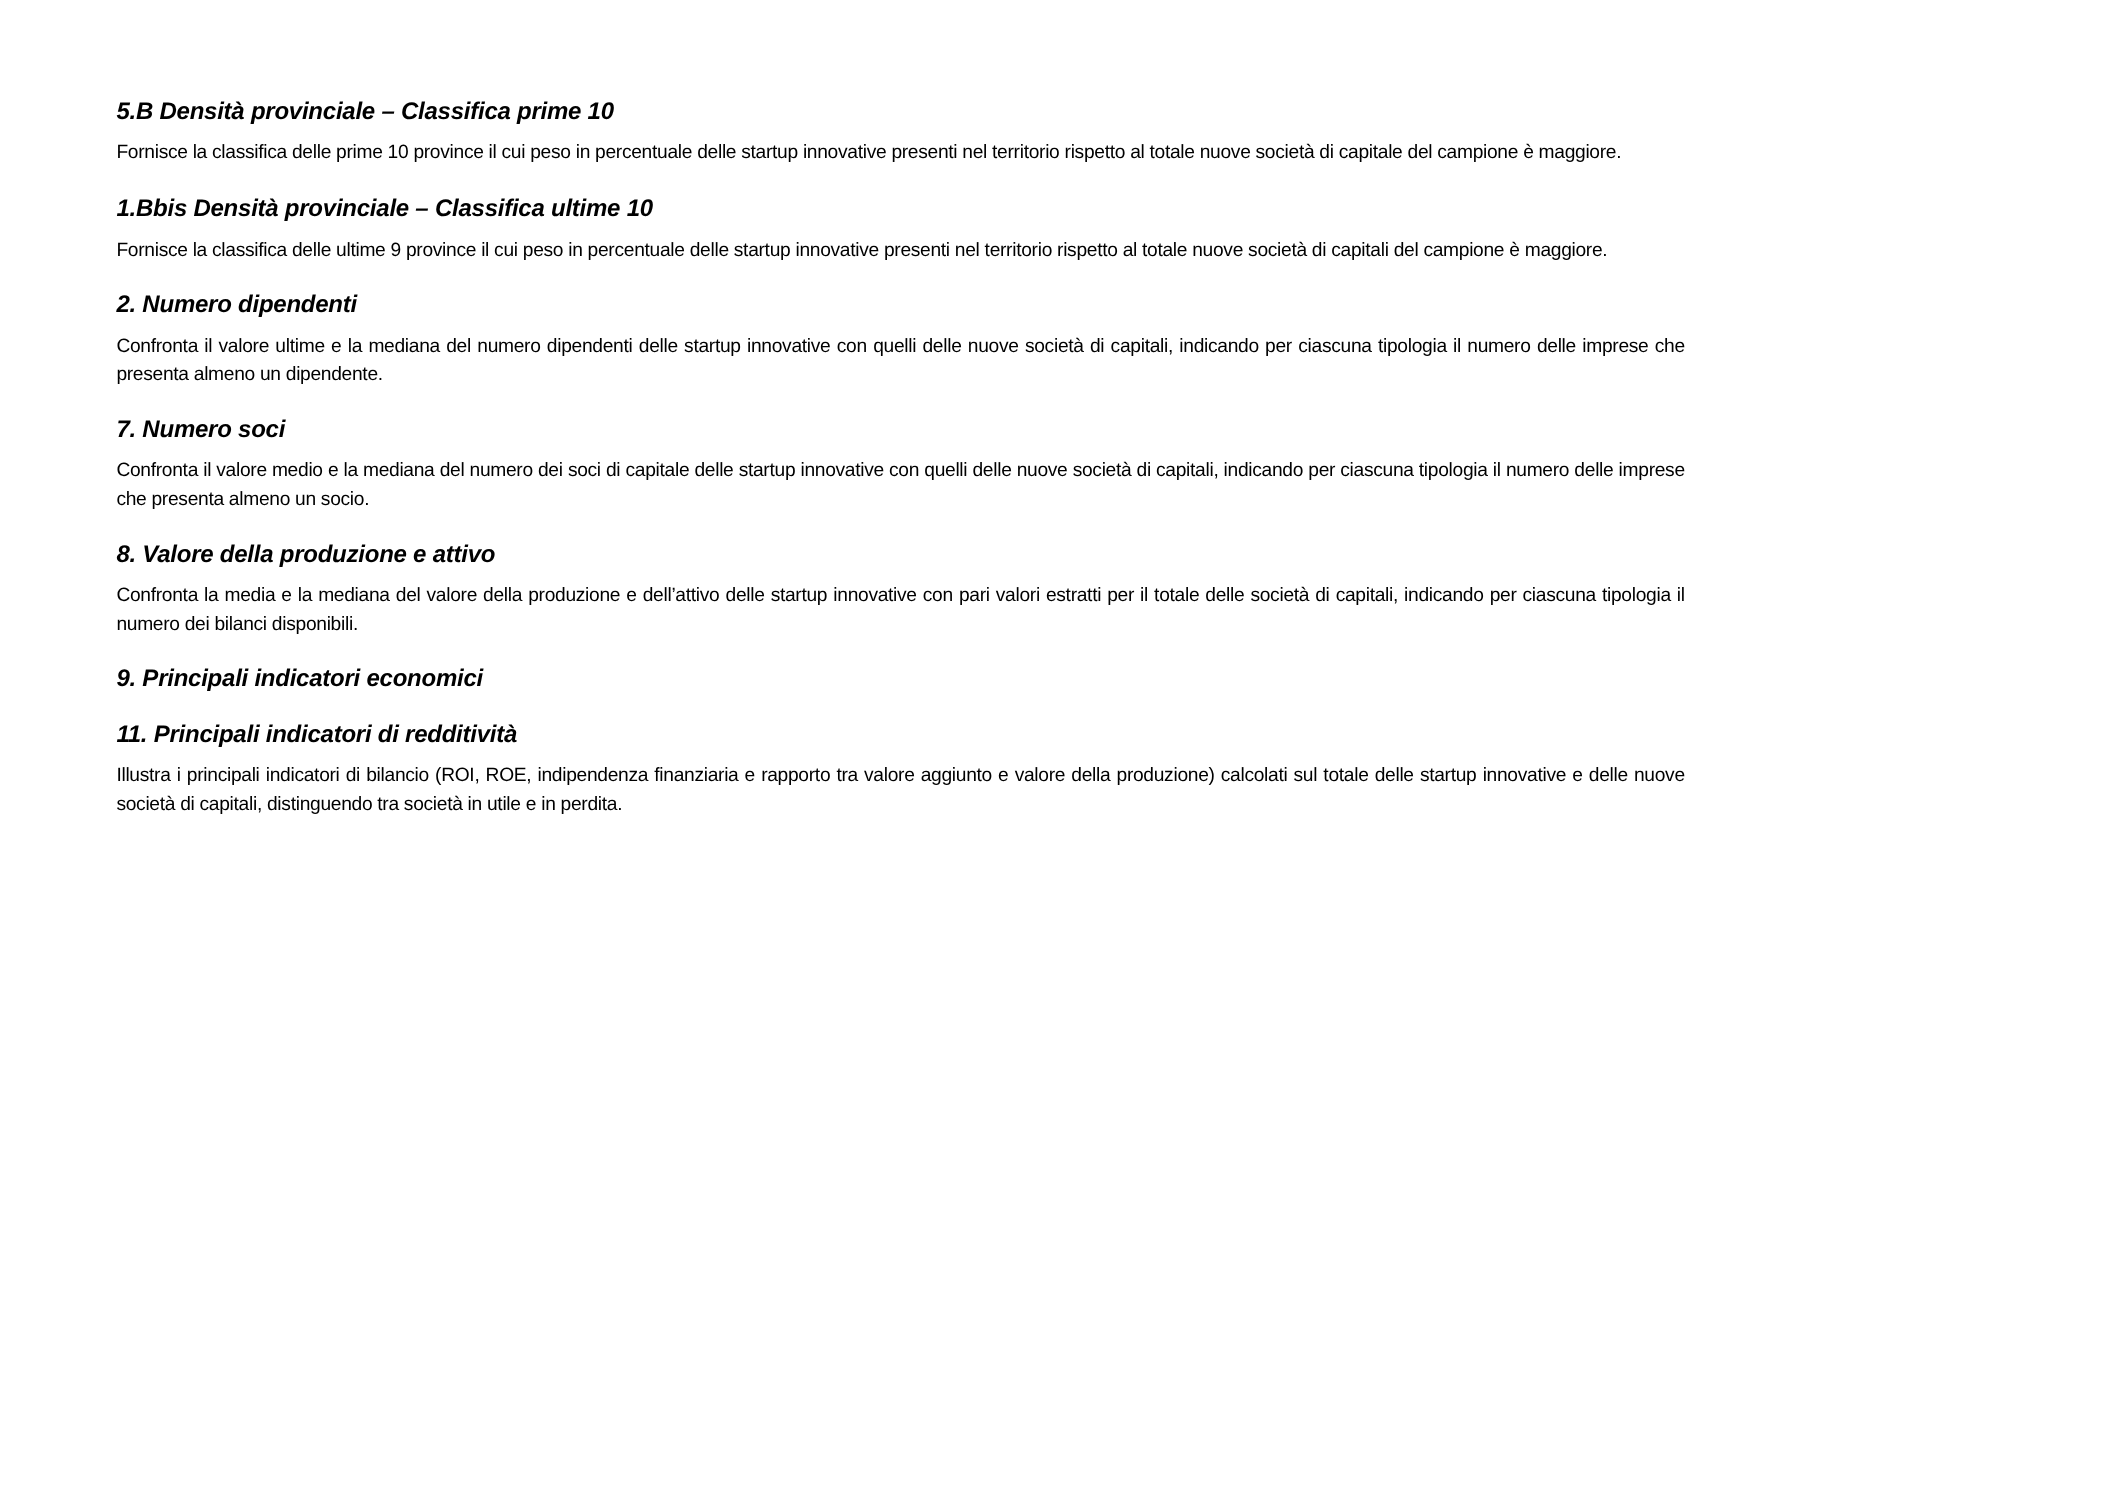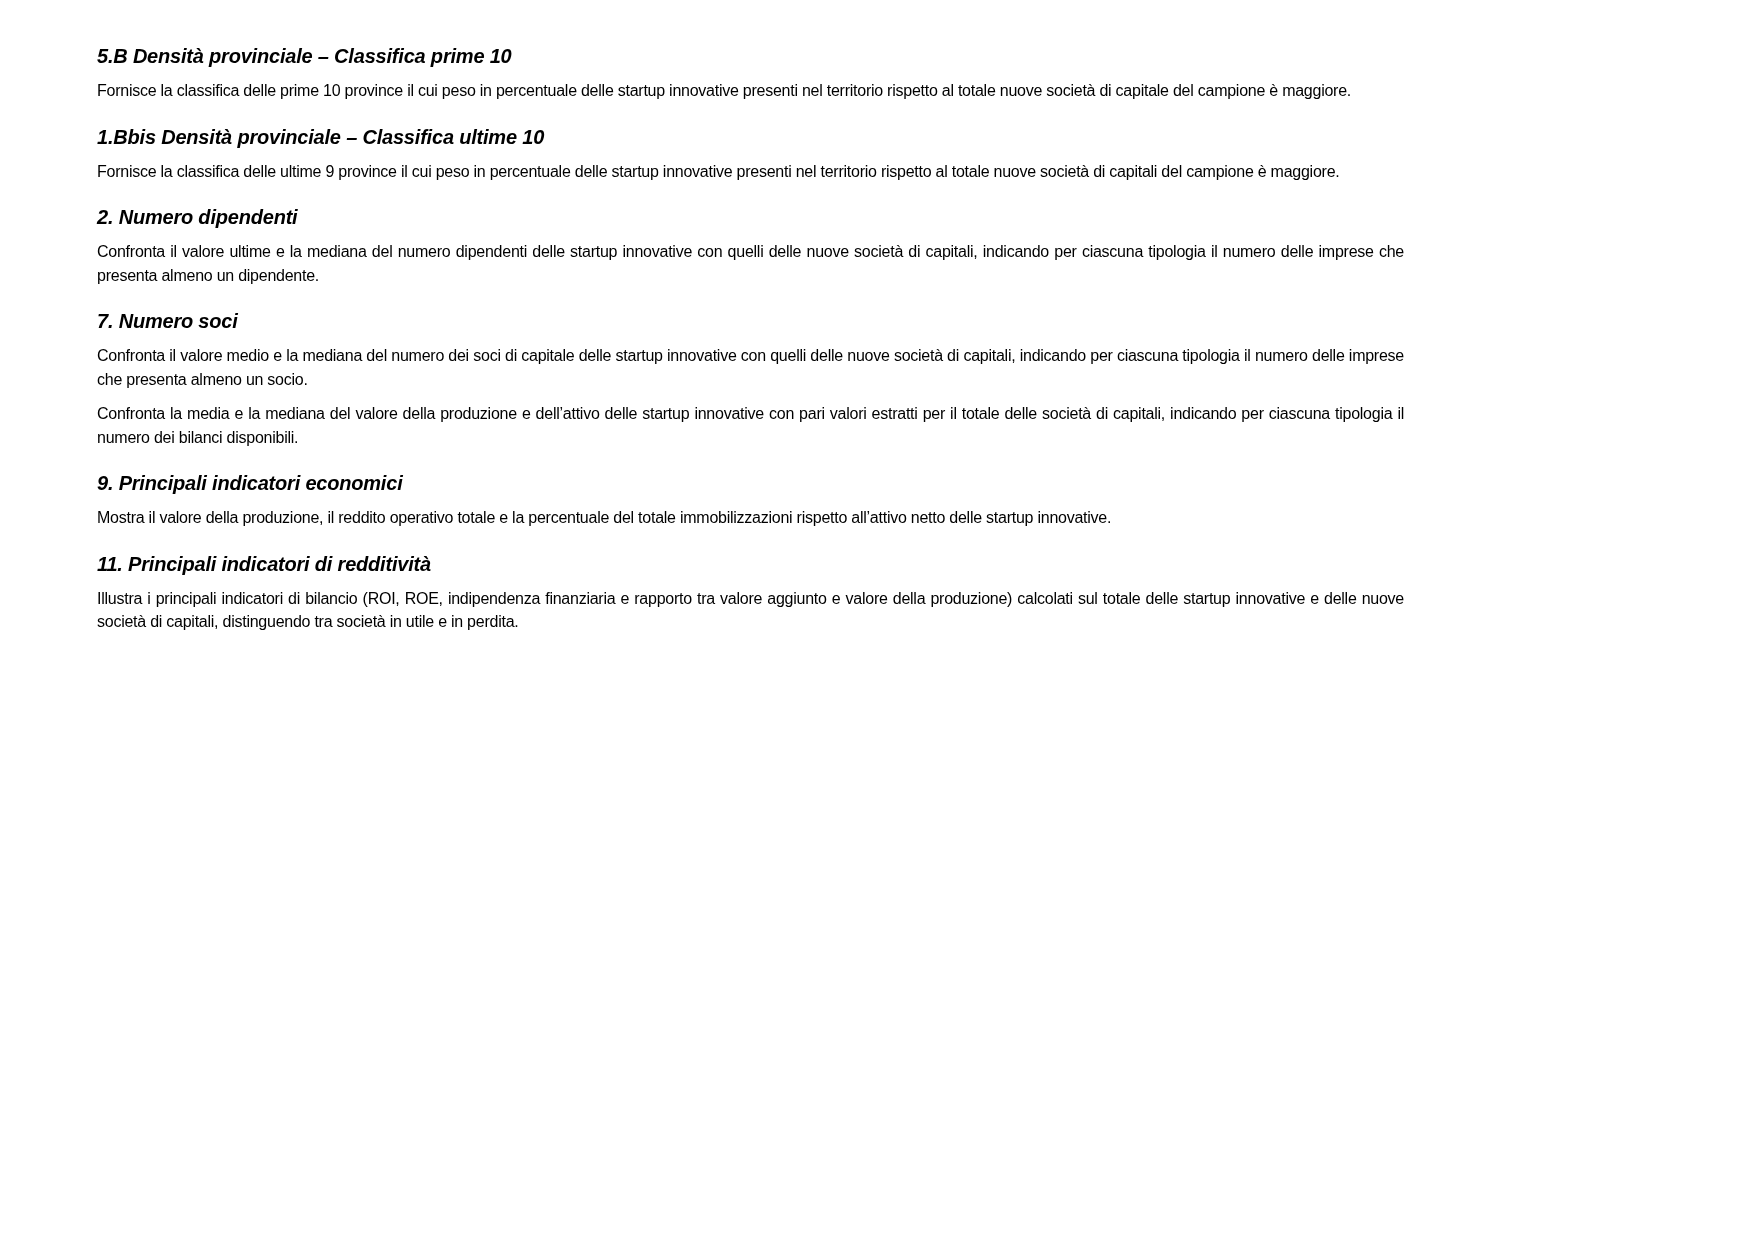--- a/index.html
+++ b/index.html
@@ -11,21 +11,21 @@
     height: 1240px;
     background: #ffffff;
     color: #000000;
     font-family: "Liberation Sans", "DejaVu Sans", sans-serif;
     overflow: hidden;
   }
   .page {
     box-sizing: border-box;
     width: 1536px;
     height: 1240px;
-    padding: 44px 132px 40px 97px;
+    padding: 81px 132px 40px 97px;
   }
   .doc-section {
     margin: 0;
   }
   .section-heading {
     font-size: 20px;
     font-weight: bold;
     font-style: italic;
     line-height: 24px;
     letter-spacing: -0.2px;
@@ -63,26 +63,26 @@
     <h2 class="section-heading">2. Numero dipendenti</h2>
     <p class="section-paragraph">Confronta il valore ultime e la mediana del numero dipendenti delle startup innovative con quelli delle nuove società di capitali, indicando per ciascuna tipologia il numero delle imprese che presenta almeno un dipendente.</p>
   </section>
 
   <section class="doc-section">
     <h2 class="section-heading">7. Numero soci</h2>
     <p class="section-paragraph">Confronta il valore medio e la mediana del numero dei soci di capitale delle startup innovative con quelli delle nuove società di capitali, indicando per ciascuna tipologia il numero delle imprese che presenta almeno un socio.</p>
   </section>
 
   <section class="doc-section">
+    <h2 class="section-heading">8. Valore della produzione e attivo</h2>
     <p class="section-paragraph">Confronta la media e la mediana del valore della produzione e dell’attivo delle startup innovative con pari valori estratti per il totale delle società di capitali, indicando per ciascuna tipologia il numero dei bilanci disponibili.</p>
   </section>
 
   <section class="doc-section">
     <h2 class="section-heading">9. Principali indicatori economici</h2>
-    <p class="section-paragraph">Mostra il valore della produzione, il reddito operativo totale e la percentuale del totale immobilizzazioni rispetto all’attivo netto delle startup innovative.</p>
   </section>
 
   <section class="doc-section">
   </section>
 
   <section class="doc-section">
     <h2 class="section-heading">11. Principali indicatori di redditività</h2>
     <p class="section-paragraph">Illustra i principali indicatori di bilancio (ROI, ROE, indipendenza finanziaria e rapporto tra valore aggiunto e valore della produzione) calcolati sul totale delle startup innovative e delle nuove società di capitali, distinguendo tra società in utile e in perdita.</p>
   </section>
 

